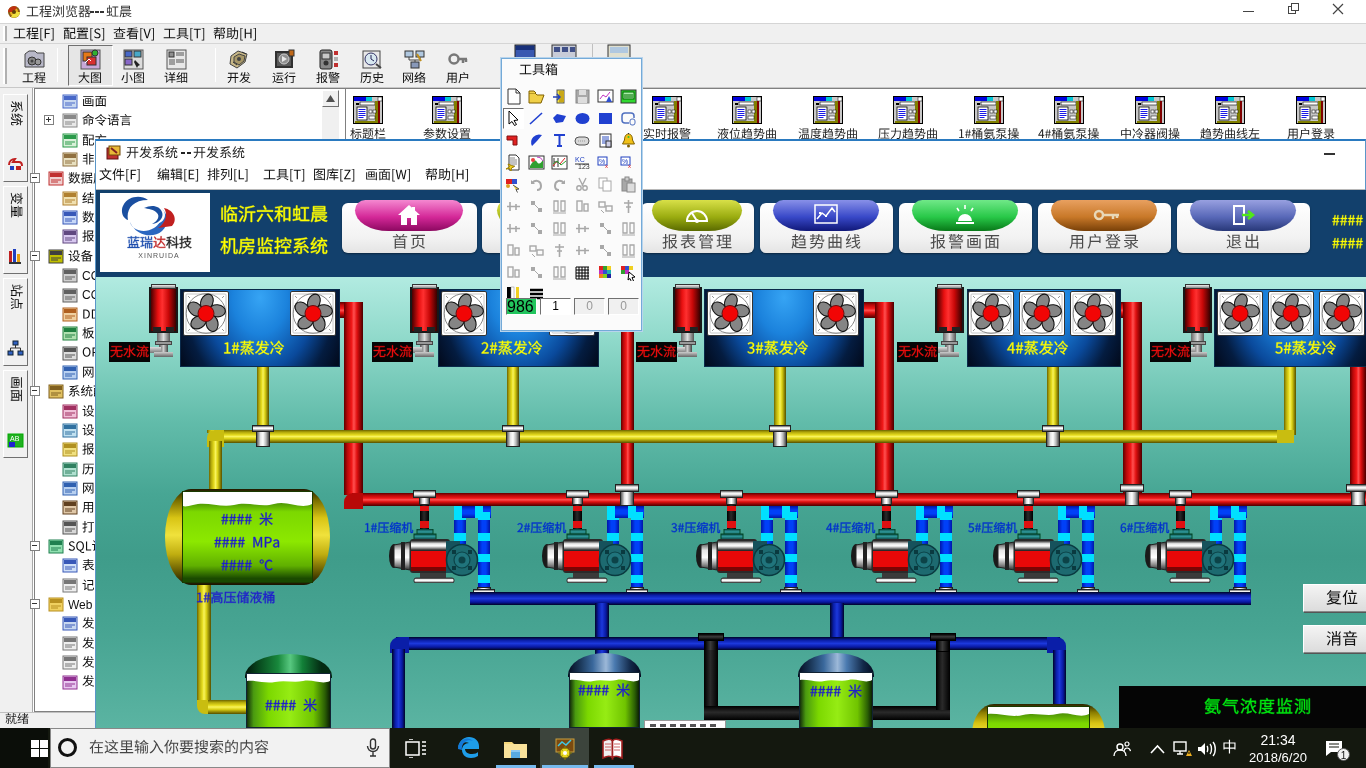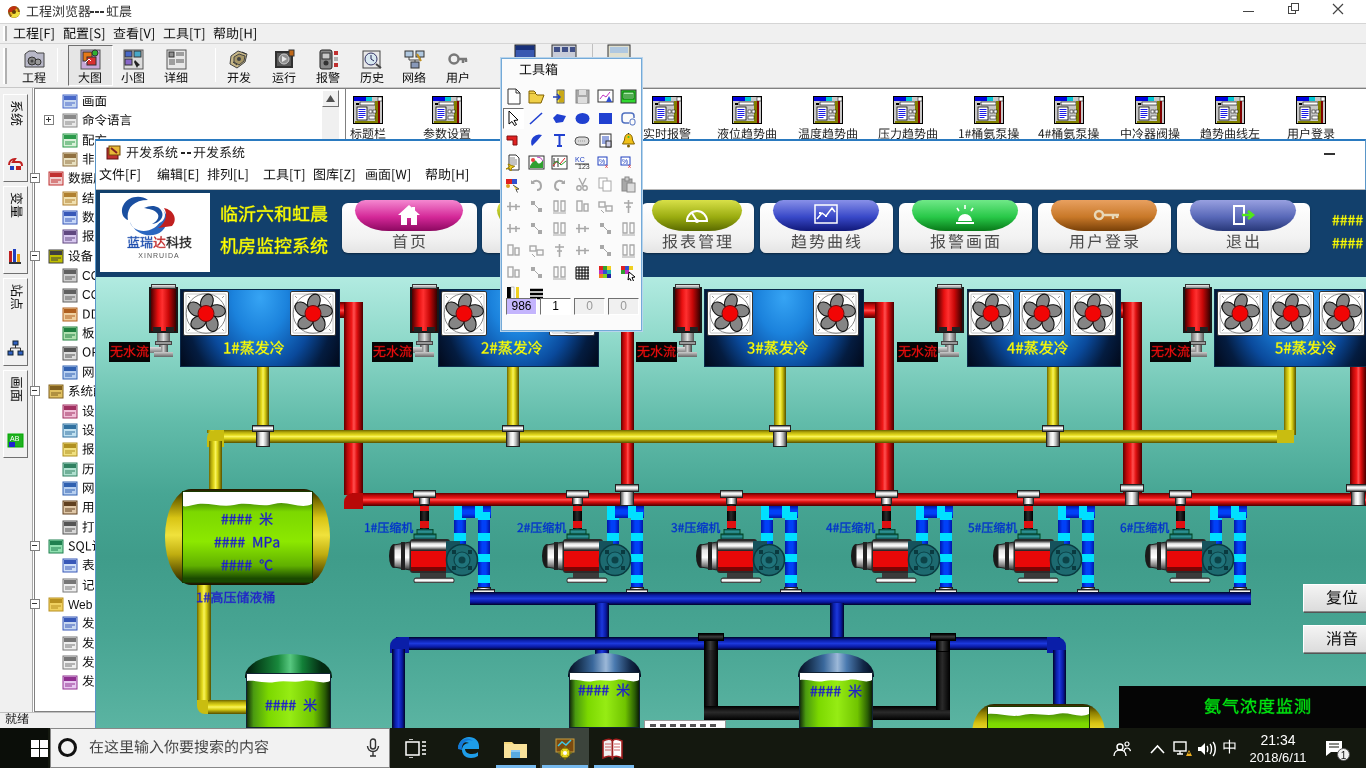--- a/index.html
+++ b/index.html
@@ -2433,21 +2433,21 @@
       <path d="M9 8l6 5-3 .5 1.5 3.5-2 1-1.5-3.5L8 16z" fill="#fff" stroke="#000"></path>
     </svg>
     <svg class="abs" style="left:505px;top:286px" width="17" height="17" viewBox="0 0 17 17">
       <rect x="2" y="1" width="4" height="15" fill="#000"></rect>
       <rect x="6" y="1" width="3" height="15" fill="#fff" stroke="#888" stroke-width=".5"></rect>
       <rect x="11" y="1" width="3" height="15" fill="#f0d020"></rect>
     </svg>
     <svg class="abs" style="left:528px;top:286px" width="17" height="17" viewBox="0 0 17 17">
       <path d="M2 4h13M2 8h13M2 12h13" stroke="#000" stroke-width="2.4"></path>
     </svg>
-    <div class="abs sunk" style="left:506px;top:298px;width:31px;height:17px;background:#c4b5fd;font-size:12px;color:#000;text-align:center;line-height:15px">986</div>
+    <div class="abs sunk" style="left:506px;top:298px;width:31px;height:17px;background:#22c55e;font-size:16px;color:#000;text-align:left;line-height:15px">986</div>
     <div class="abs sunk" style="left:540px;top:298px;width:31px;height:17px;background:#fff;font-size:12px;color:#000;text-align:center;line-height:15px">1</div>
     <div class="abs sunk" style="left:574px;top:298px;width:31px;height:17px;background:#f0f0f0;font-size:12px;color:#999;text-align:center;line-height:15px">0</div>
     <div class="abs sunk" style="left:608px;top:298px;width:31px;height:17px;background:#f0f0f0;font-size:12px;color:#999;text-align:center;line-height:15px">0</div>
     <div class="abs" style="left:0;top:728px;width:1366px;height:40px;background:#14180f"></div>
     <div class="abs" style="left:0;top:728px;width:48px;height:40px;background:#0b0e09"></div>
     <svg class="abs" style="left:31px;top:740px" width="17" height="17" viewBox="0 0 17 17">
 <rect x="0" y="0" width="8" height="8" fill="#fff"></rect>
       <rect x="9" y="0" width="8" height="8" fill="#fff"></rect>
 <rect x="0" y="9" width="8" height="8" fill="#fff"></rect>
       <rect x="9" y="9" width="8" height="8" fill="#fff"></rect>
@@ -2525,21 +2525,21 @@
     <svg class="abs" style="left:1197px;top:741px" width="19" height="16" viewBox="0 0 19 16">
 <path d="M1 6h3l4-4v12l-4-4H1z" fill="#fff"></path>
       <path d="M10 5c1 1 1 5 0 6M13 3c2 2 2 8 0 10M16 1c3 3 3 11 0 14" stroke="#fff" stroke-width="1.4" fill="none"></path>
     </svg>
     <svg class="abs" style="left:1222px;top:736.2px;overflow:visible" width="17" height="22">
       <g fill="#fff" transform="translate(0,16.4) scale(0.0150,-0.0150)">
         <use href="#g4E2D" x="0"></use>
       </g>
     </svg>
     <div class="abs" style="left:1248px;top:732px;width:60px;height:13px;font-size:14px;color:#fff;text-align:center">21:34</div>
-    <div class="abs" style="left:1240px;top:750px;width:76px;height:13px;font-size:13px;color:#fff;text-align:center">2018/6/11</div>
+    <div class="abs" style="left:1240px;top:750px;width:76px;height:13px;font-size:13px;color:#fff;text-align:center">2018/6/20</div>
     <svg class="abs" style="left:1325px;top:740px" width="22" height="19" viewBox="0 0 22 19">
 <path d="M1 1h16v11H6l-5 4z" fill="#fff"></path>
       <path d="M4 4h10M4 7h10" stroke="#14180f" stroke-width="1.2"></path>
     </svg>
     <div class="abs" style="left:1337px;top:748px;width:13px;height:13px;border-radius:50%;background:#f0f0f0;border:1px solid #555;font-size:10px;text-align:center;line-height:13px;color:#111">1</div>
     <svg width="0" height="0" style="position:absolute">
       <defs>
         <path id="g5DE5" d="M52 72L52 -3L951 -3L951 72L539 72L539 650L900 650L900 727L104 727L104 650L456 650L456 72Z"></path>
         <path id="g7A0B" d="M532 733L834 733L834 549L532 549ZM462 798L462 484L907 484L907 798ZM448 209L448 144L644 144L644 13L381 13L381 -53L963 -53L963 13L718 13L718 144L919 144L919 209L718 209L718 330L941 330L941 396L425 396L425 330L644 330L644 209ZM361 826C287 792 155 763 43 744C52 728 62 703 65 687C112 693 162 702 212 712L212 558L49 558L49 488L202 488C162 373 93 243 28 172C41 154 59 124 67 103C118 165 171 264 212 365L212 -78L286 -78L286 353C320 311 360 257 377 229L422 288C402 311 315 401 286 426L286 488L411 488L411 558L286 558L286 729C333 740 377 753 413 768Z"></path>
         <path id="g6D4F" d="M687 734L687 138L752 138L752 734ZM850 841L850 4C850 -10 845 -14 832 -14C819 -15 778 -15 733 -14C742 -34 752 -63 755 -81C818 -81 859 -79 883 -68C908 -56 918 -37 918 4L918 841ZM83 773C129 732 184 674 208 637L261 681C235 718 179 773 133 812ZM42 502C92 466 152 413 181 377L230 426C200 461 139 511 89 545ZM63 -10L126 -50C168 37 218 154 255 252L198 291C158 186 102 64 63 -10ZM297 483C343 422 391 353 433 283C389 164 327 65 239 -7C255 -21 281 -48 291 -62C371 10 431 101 477 209C513 144 543 83 561 33L622 75C599 136 558 213 509 293C540 385 562 488 580 601L645 601L645 669L279 669L279 601L509 601C497 517 481 439 461 367C425 420 388 472 351 518ZM380 807C405 764 436 704 447 669L513 698C499 733 469 790 442 832Z"></path>

